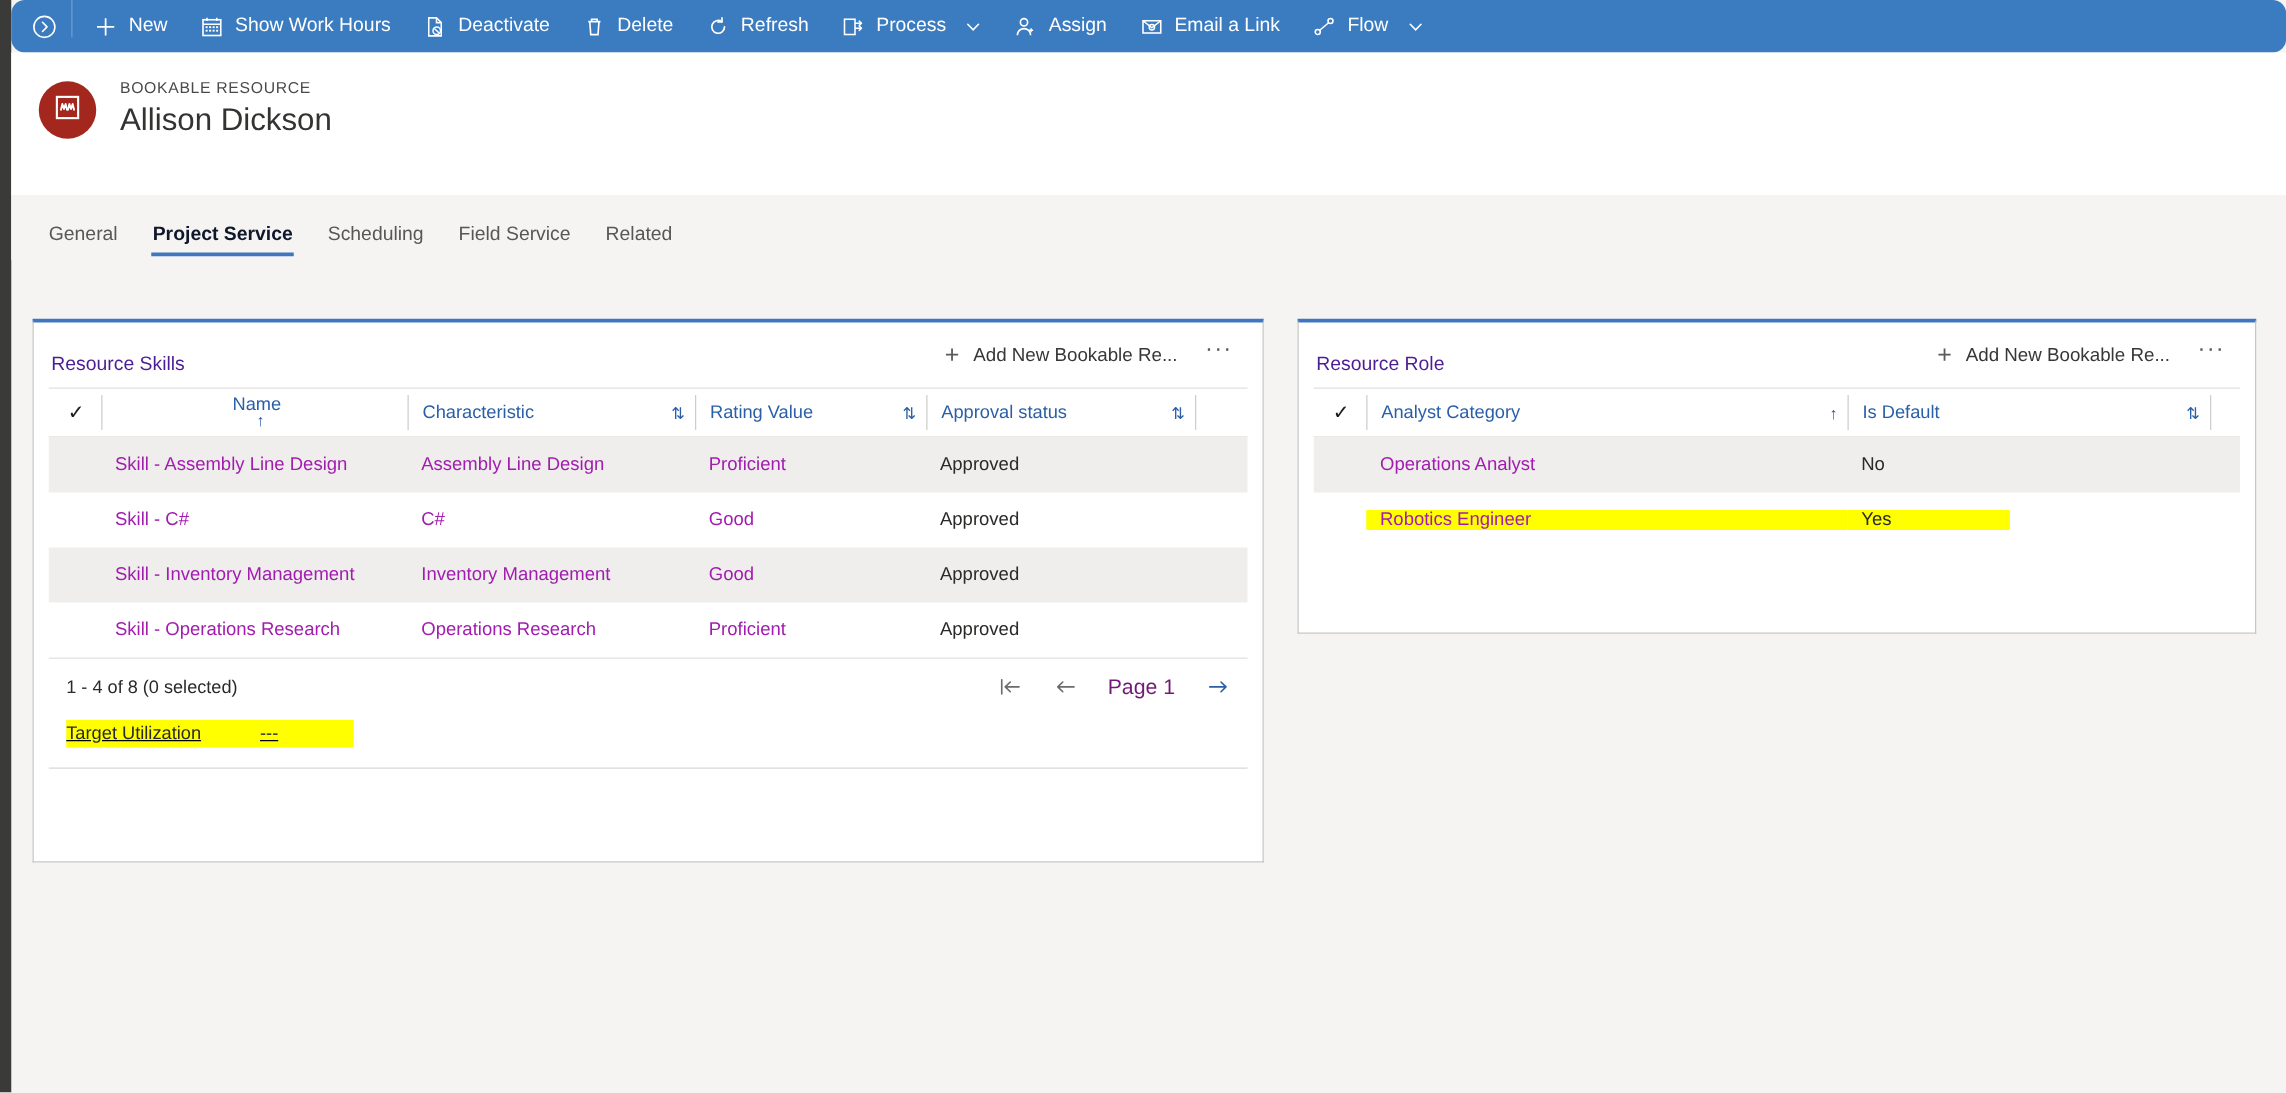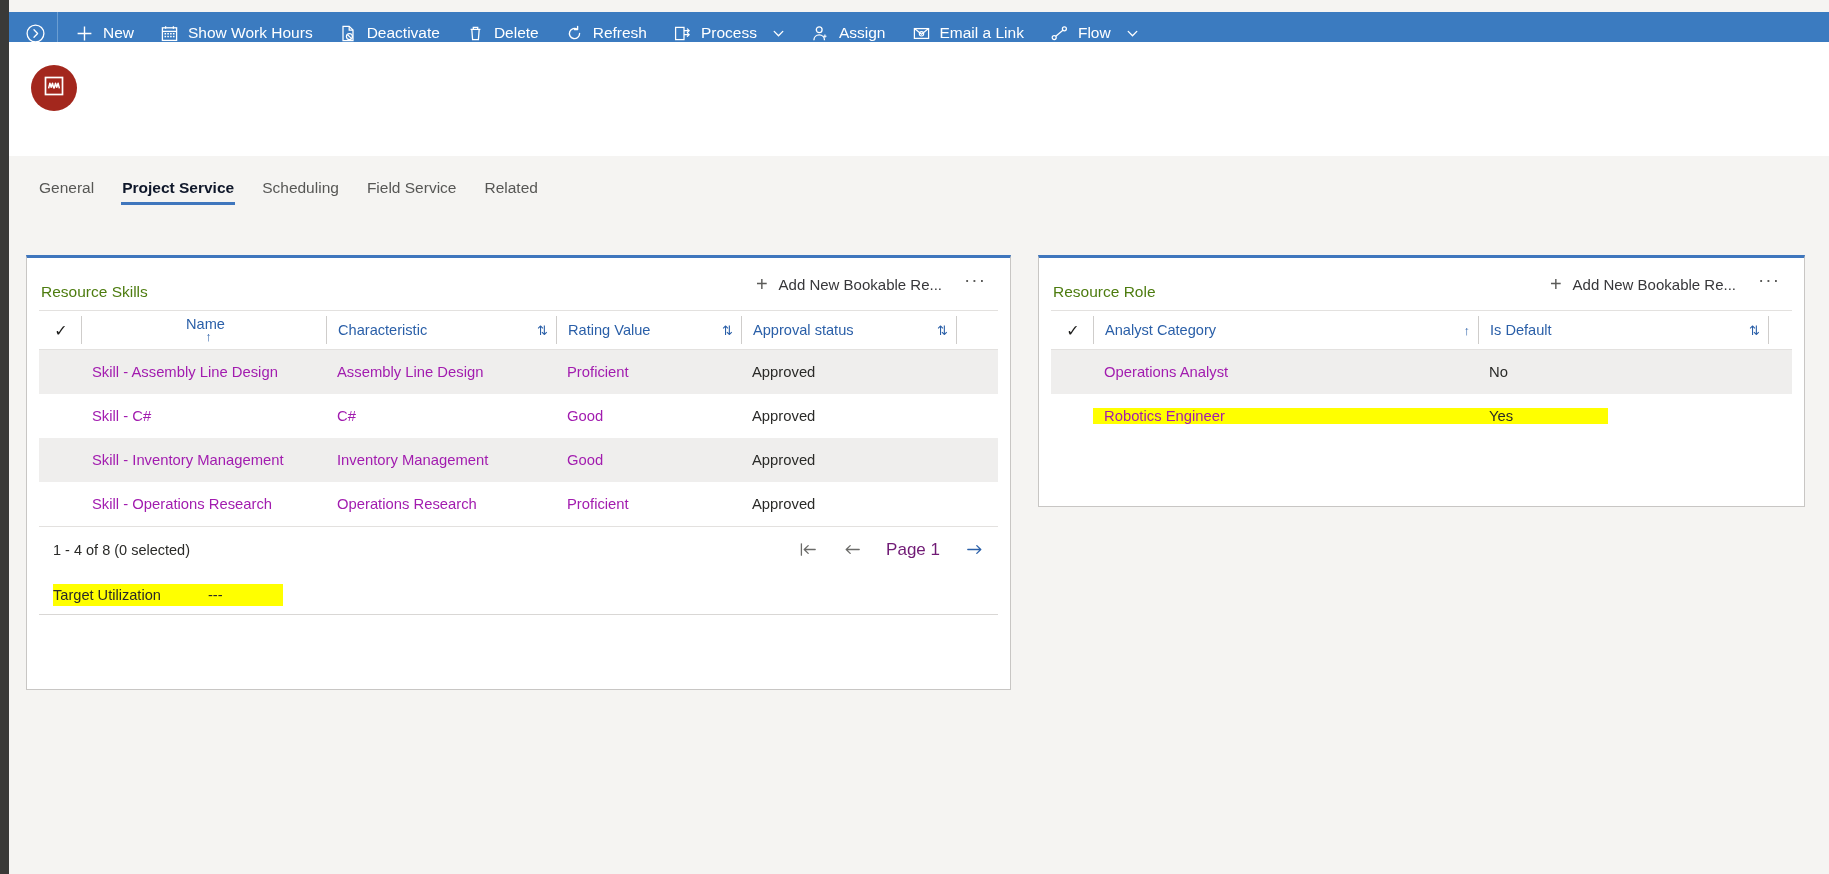--- a/index.html
+++ b/index.html
@@ -15,24 +15,25 @@
   #app { position: relative; width: 1829px; height: 874px; background: #f5f4f2; }
 
   
   .left-rail {
     position: absolute; left: 0; top: 0; width: 9px; height: 874px;
     background: #3a3a38;
   }
 
   
   .command-bar {
-    position: absolute; left: 9px; top: 12px; right: 0; height: 42px;
+    position: absolute; left: 9px; top: 0; right: 0; height: 42px;
     background: #3b7bc0;
     display: flex; align-items: flex-start;
     padding-left: 6px;
+    border-radius: 11px;
   }
   .cmd-expand {
     width: 40px; height: 42px;
     display: flex; align-items: center; justify-content: center;
     cursor: pointer;
   }
   .cmd-divider {
     width: 1px; height: 30px; background: #6b9ed2; margin: 0 4px 0 2px;
   }
   .cmd-btn {
@@ -88,21 +89,21 @@
     border: 1px solid #c8c6c4;
     border-top: 3px solid #3f76bd;
   }
   #panel-skills { left: 26px; top: 255px; width: 985px; height: 435px; }
   #panel-role   { left: 1038px; top: 255px; width: 767px; height: 252px; }
 
   .panel-head {
     height: 52px; display: flex; align-items: center;
     padding: 0 14px 0 14px;
   }
-  .panel-title { font-size: 15.5px; color: #4d7c0f; margin-top: 15px; }
+  .panel-title { font-size: 15.5px; color: #4c1d95; margin-top: 15px; }
   .panel-actions { margin-left: auto; display: flex; align-items: center; }
   .add-btn {
     display: flex; align-items: center; gap: 11px;
     font-size: 15px; color: #37373a; cursor: pointer;
     padding: 5px 8px; white-space: nowrap;
   }
   .plus-ico { font-size: 20px; color: #5b5b59; line-height: 14px; font-weight: 300; }
   .more-btn {
     font-size: 19px; color: #5b5b59; cursor: pointer;
     padding: 0 10px 9px 14px; line-height: 10px; letter-spacing: 1px;
@@ -160,22 +161,22 @@
   .pager-nav { margin-left: auto; display: flex; align-items: center; gap: 4px; }
   .pg-btn {
     width: 40px; height: 34px; display: flex; align-items: center; justify-content: center;
     cursor: pointer;
   }
   .pg-btn.disabled { cursor: default; }
   .pg-label { font-size: 17px; color: #701a75; padding: 0 10px; }
 
   
   .field-row {
-    display: flex; align-items: center; height: 38px;
-    margin: 4px 12px 0 12px; padding-left: 14px;
+    display: flex; align-items: flex-start; height: 38px;
+    margin: 4px 12px 0 12px; padding-left: 14px; text-decoration: underline;
   }
   .field-row .fr-wrap {
     display: flex; align-items: center; background: #ffff00; padding: 3px 0;
   }
   .fr-label { font-size: 14.6px; color: #2a2a28; width: 155px; }
   .fr-value { font-size: 14.6px; color: #2a2a28; width: 75px; }
   .field-sep { margin: 0 12px; border-bottom: 1px solid #d9d7d5; }
 
   .panel-bottom-pad { height: 10px; }
 </style>
@@ -317,20 +318,24 @@
     <div class="rh-inner">
       <div class="avatar">
         <span>
           <svg width="22" height="22" viewBox="0 0 22 22">
             <rect x="2.5" y="2.5" width="17" height="17" fill="none" stroke="#ffffff" stroke-width="1.7"></rect>
             <path d="M5.6 13.4 L6.9 8.2 L8.2 12.2 L9.5 8.2 L10.8 13.4" fill="none" stroke="#ffffff" stroke-width="1.5" stroke-linejoin="round"></path>
             <path d="M11.2 13.4 L12.5 8.2 L13.8 12.2 L15.1 8.2 L16.4 13.4" fill="none" stroke="#ffffff" stroke-width="1.5" stroke-linejoin="round"></path>
           </svg>
         </span>
       </div>
+      <div class="rh-text">
+        <div class="rh-eyebrow">BOOKABLE RESOURCE</div>
+        <div class="rh-title">Allison Dickson</div>
+      </div>
     </div>
   </div>
 
   <div class="tabstrip">
     <div class="tab">General</div>
     <div class="tab active">Project Service</div>
     <div class="tab">Scheduling</div>
     <div class="tab">Field Service</div>
     <div class="tab">Related</div>
   </div>

